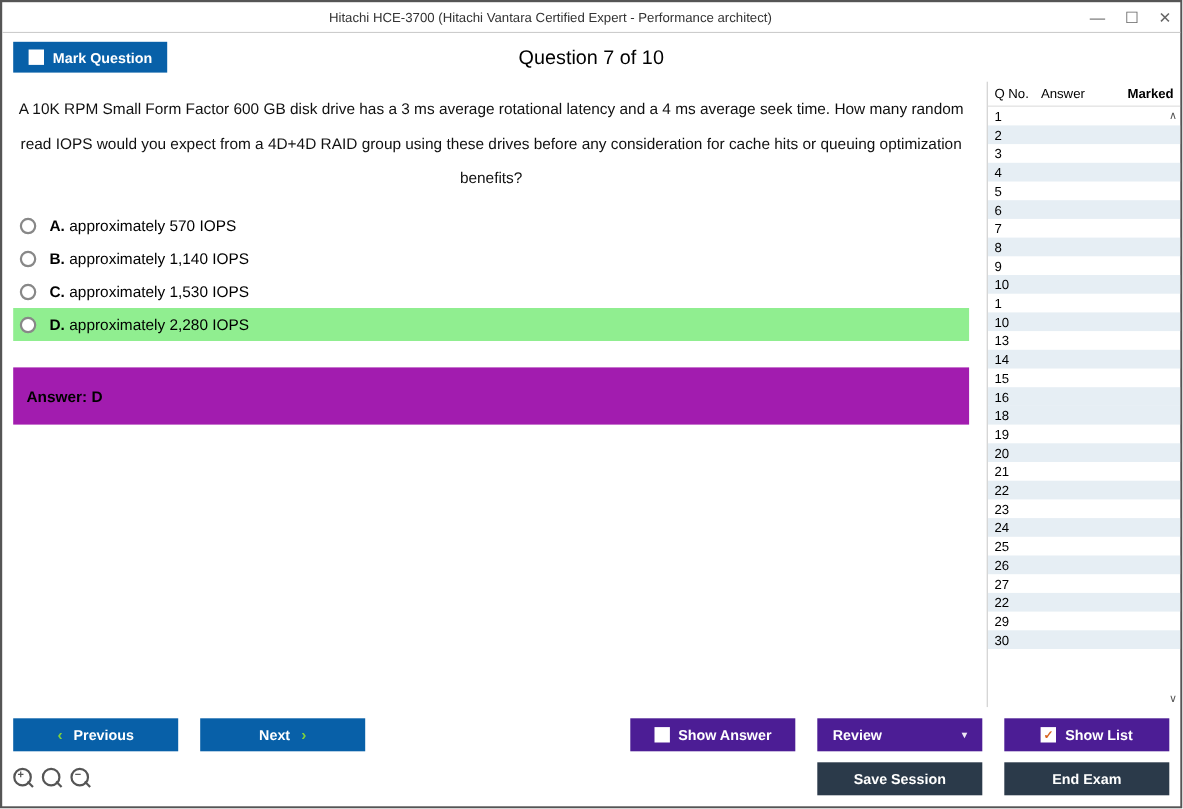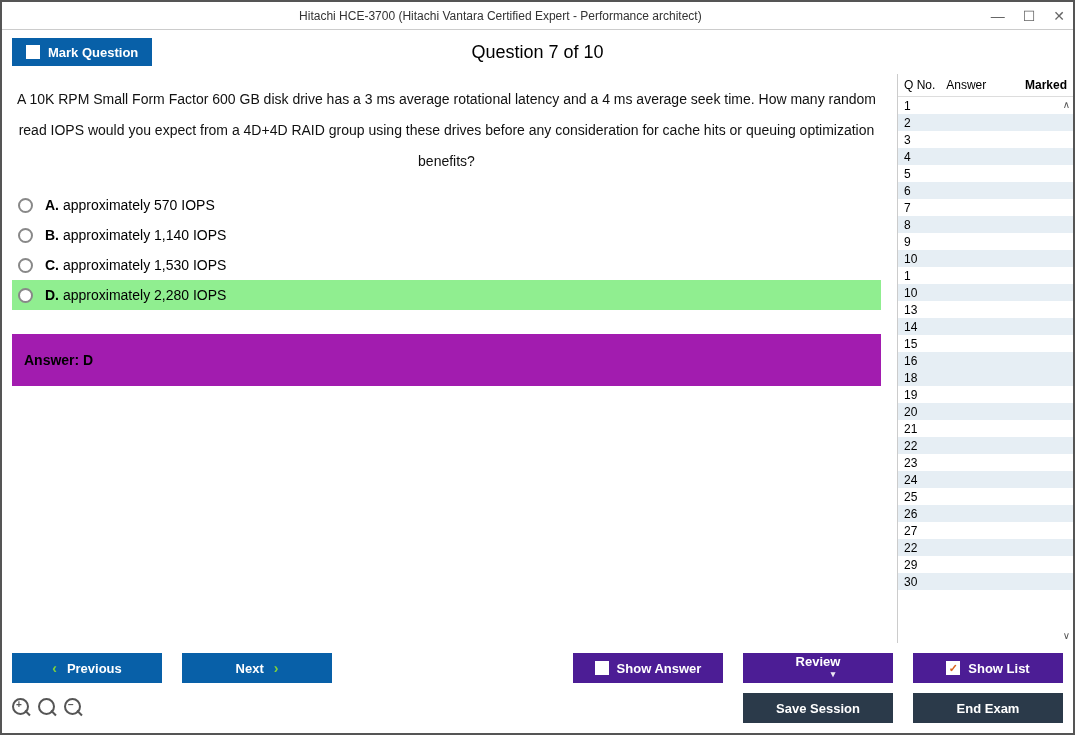--- a/index.html
+++ b/index.html
@@ -221,21 +221,21 @@
       <button class="btn btn-blue wide">
         <span>Next</span>
         <span class="chev chev-right">›</span>
       </button>
       <div class="spacer"></div>
       <button class="btn btn-orange wide2">
         <span class="chk-white"></span>
         <span>Show Answer</span>
       </button>
       <div class="gap"></div>
-      <button class="btn btn-orange wide2" style="justify-content:flex-end;flex-direction:column;">
+      <button class="btn btn-orange wide2" style="justify-content:space-between;">
         <span>Review</span>
         <span class="drop">▾</span>
       </button>
       <div class="gap"></div>
       <button class="btn btn-orange wide2">
         <span class="chk-check">✓</span>
         <span>Show List</span>
       </button>
     </div>
     <div class="footer-row">

